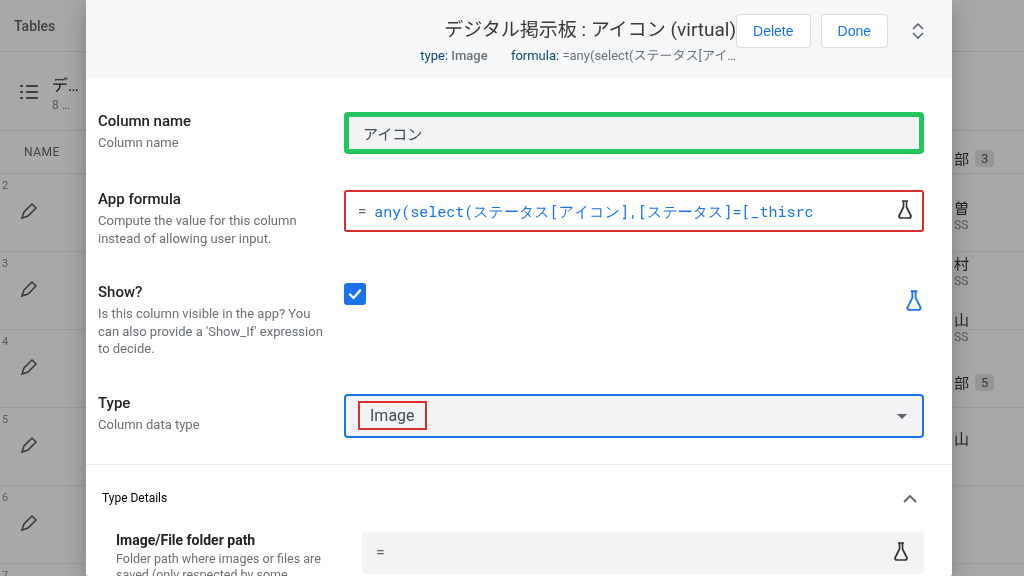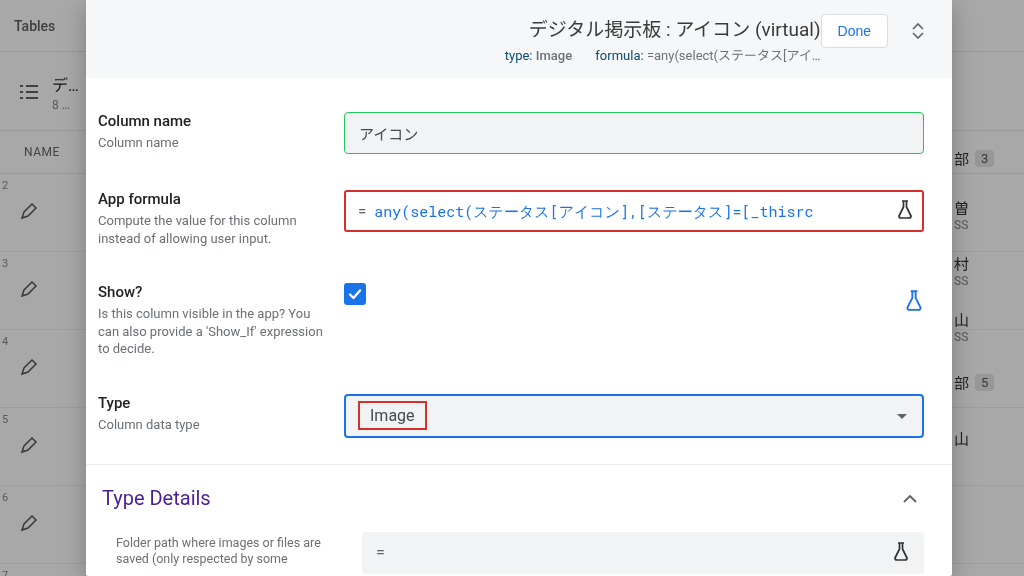--- a/index.html
+++ b/index.html
@@ -33,41 +33,41 @@
   .dlg-actions { display:flex; align-items:center; gap:10px; }
   .btn { background:#fff; border:1px solid #dadce0; border-radius:4px; padding:8px 16px; font-size:14px; color:#1a73e8; cursor:pointer; }
   .expand-col { display:flex; flex-direction:column; gap:0; margin-left:8px; color:#5f6368; cursor:pointer; padding:6px;}
   .expand-col svg { display:block; }
   .dlg-body { flex:1; overflow-y:auto; padding: 22px 28px 0 12px; }
   .field-row { display:flex; align-items:flex-start; padding: 12px 0 24px 0; }
   .field-left { width: 246px; padding-right: 18px; }
   .field-label { font-size: 15px; color:#222; font-weight:500; }
   .field-help { font-size: 13px; color:#6b7075; margin-top:4px; line-height:1.35; }
   .field-right { flex:1; position:relative; }
-  .input-box { background:#f1f3f4; border:1px solid #22c55e; border-radius:4px; height:42px; display:flex; align-items:center; padding: 0 14px; font-size:15px; color:#464a4e; }
+  .input-box { background:#f1f3f4; border:5px solid #22c55e; border-radius:4px; height:42px; display:flex; align-items:center; padding: 0 14px; font-size:15px; color:#464a4e; }
   .formula-box {
     background:#fff; border:2px solid #d72f2c; border-radius:3px; height:42px;
     display:flex; align-items:center; padding: 0 8px 0 12px; font-size:15px;
     font-family: "Roboto Mono", Consolas, monospace; color:#1a73e8; overflow:hidden; white-space:nowrap;
   }
   .formula-box .eq { color:#5f6368; margin-right:8px; font-family: Roboto, Arial, sans-serif; }
   .formula-box .flask { margin-left:auto; color:#333; }
   .checkbox { width:22px; height:22px; border-radius:3px; background:#1a73e8; display:flex; align-items:center; justify-content:center; cursor:pointer; }
   .checkbox svg { stroke:#fff; }
   .flask-outline { color:#1a73e8; }
   .type-select {
     background:#f1f3f4; border:2px solid #1a73e8; border-radius:4px; height:44px;
     display:flex; align-items:center; padding: 0 12px; font-size:16px; color:#464a4e;
     position:relative; cursor:pointer;
   }
   .type-select .caret { position:absolute; right:14px; color:#5f6368; }
   .type-value-wrap { border:2px solid #d72f2c; padding:3px 10px; display:inline-block; }
   .divider { height:1px; background:#ececec; margin: 8px -28px 0 -28px; }
   .section-head { display:flex; align-items:center; padding: 18px 0 4px 4px; }
-  .section-head .sh-label { font-size: 20px; color:#4c1d95; flex:1; }
+  .section-head .sh-label { font-size: 12px; color:#000000; flex:1; }
   .section-head .chev { color:#5f6368; cursor:pointer; padding:6px; }
   .sub-field-row { display:flex; align-items:flex-start; padding: 14px 0 8px 18px; }
   .sub-field-left { width: 246px; padding-right:18px; }
   .sub-label { font-size:14px; color:#222; font-weight:700; }
   .sub-help { font-size:12.5px; color:#6b7075; margin-top:3px; line-height:1.3; }
   .eq-box { background:#f1f3f4; border-radius:4px; height:42px; display:flex; align-items:center; padding:0 14px; font-size:16px; color:#5f6368; }
   .eq-box .flask { margin-left:auto; color:#333; }
   .right-icon-col { position:absolute; right:0; top:6px; }
 </style>
 </head>
@@ -177,20 +177,21 @@
       <div class="dlg-title">デジタル掲示板 : アイコン (virtual)</div>
       <div class="dlg-sub">
         <span class="lbl">type:</span>
         <span style="font-weight:500;color:#6d7276;">Image</span>
         <span class="sep"></span>
         <span class="lbl">formula:</span>
         <span style="color:#6d7276;">=any(select(ステータス[アイ…</span>
       </div>
     </div>
     <div class="dlg-actions">
+      <button class="btn">Delete</button>
       <button class="btn">Done</button>
       <div class="expand-col">
         <svg width="12" height="8" viewBox="0 0 12 8">
             <path d="M1 6 L6 1 L11 6" stroke="#5f6368" stroke-width="1.6" fill="none"></path>
           </svg>
         <svg width="12" height="8" viewBox="0 0 12 8">
             <path d="M1 2 L6 7 L11 2" stroke="#5f6368" stroke-width="1.6" fill="none"></path>
           </svg>
       </div>
     </div>
@@ -270,20 +271,21 @@
       <div class="sh-label">Type Details</div>
       <div class="chev">
         <svg width="16" height="10" viewBox="0 0 16 10">
             <path d="M2 8 L8 2 L14 8" stroke="#5f6368" stroke-width="1.8" fill="none"></path>
           </svg>
       </div>
     </div>
 
     <div class="sub-field-row">
       <div class="sub-field-left">
+        <div class="sub-label">Image/File folder path</div>
         <div class="sub-help">Folder path where images or files are saved (only respected by some</div>
       </div>
       <div class="field-right">
         <div class="eq-box">
           <span>=</span>
           <span class="flask">
             <svg width="18" height="20" viewBox="0 0 18 20">
                 <path d="M6 2 h6 M7.5 2 v6 L3 17 a2 2 0 0 0 2 2 h8 a2 2 0 0 0 2 -2 L10.5 8 V2" fill="none" stroke="#333" stroke-width="1.7" stroke-linejoin="round"></path>
               </svg>
           </span>

